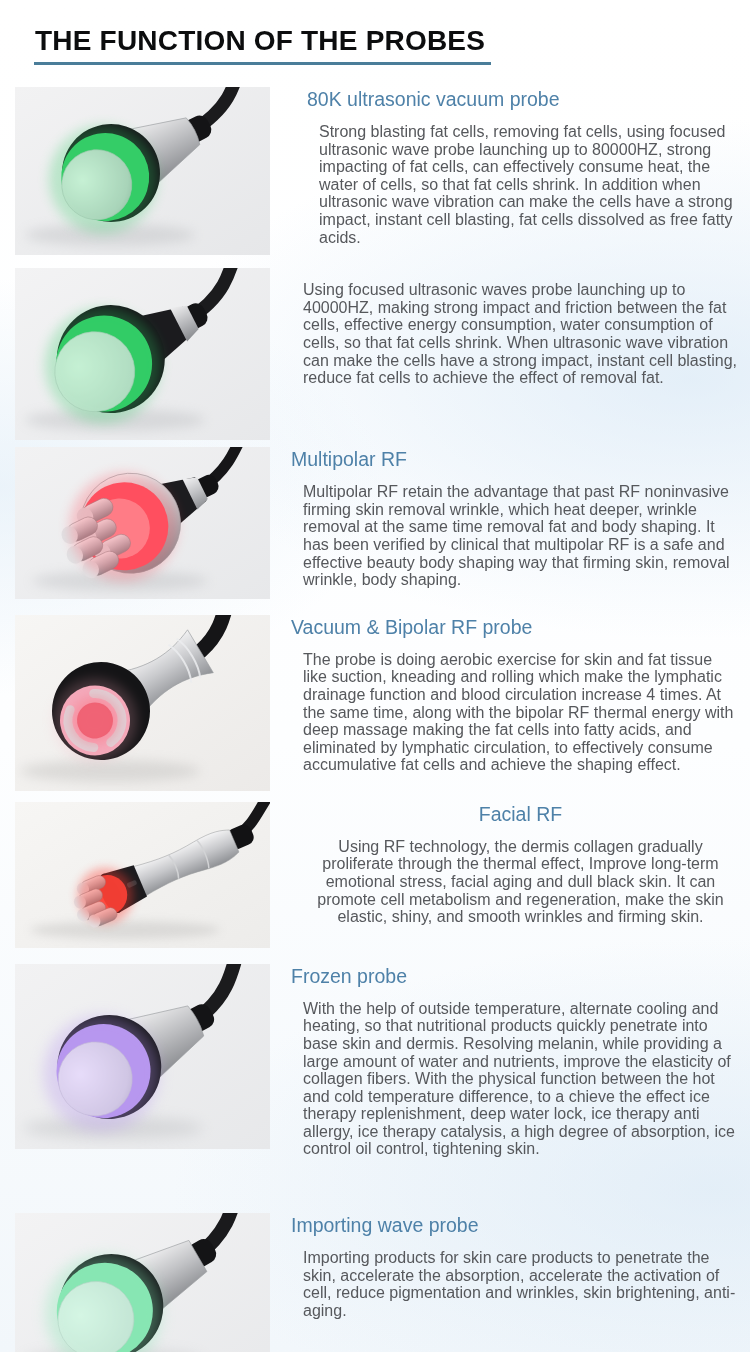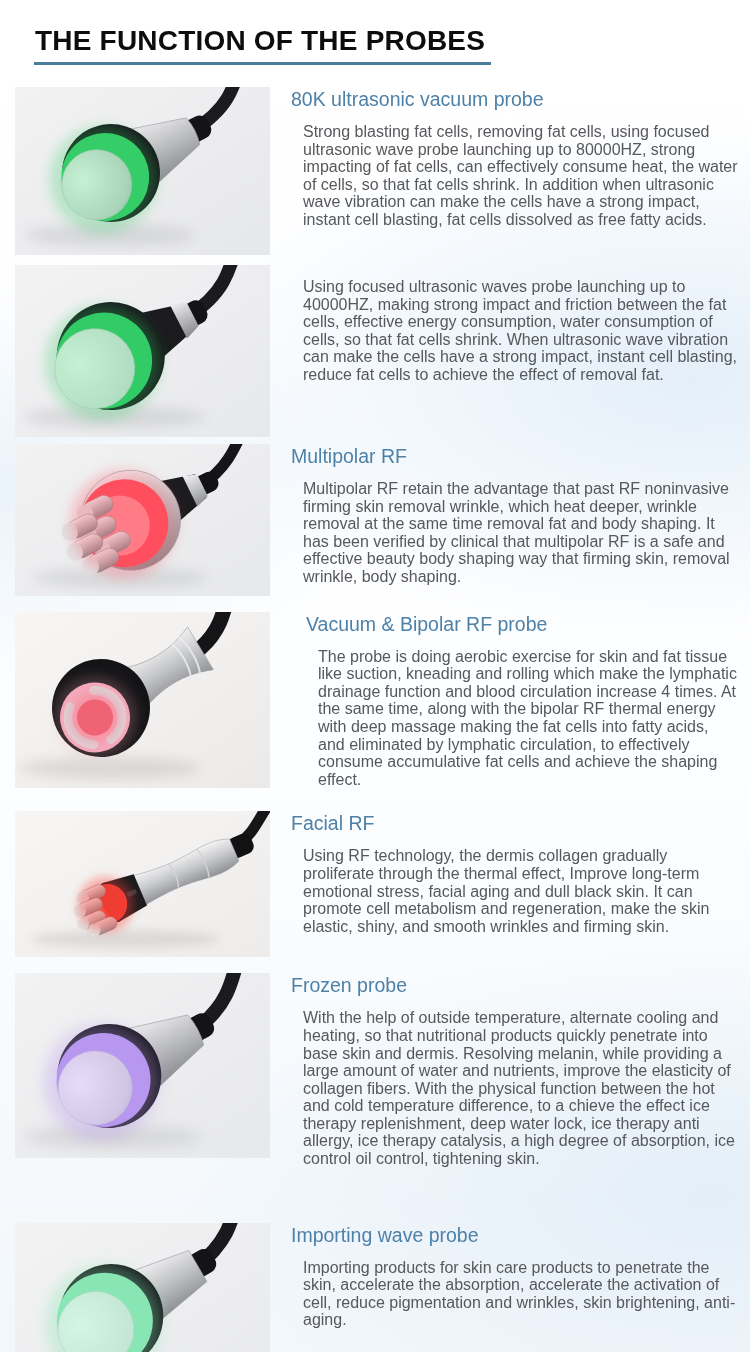--- a/index.html
+++ b/index.html
@@ -20,25 +20,25 @@
     margin:0;
     font-size:28px;
     font-weight:bold;
     letter-spacing:0.2px;
     color:#0c0d0e;
     border-bottom:3px solid var(--title-underline,#4a7d99);
     padding:0 6px 5px 1px;
   }
   .rows{margin-top:22px;}
   .row{display:flex;align-items:flex-start;margin-left:15px;}
-  .row.m1{margin-bottom:10px;}
+  .row.m1{margin-bottom:10px;gap:16px;}
   .row.m2{margin-bottom:7px;}
   .row.m3{margin-bottom:14px;}
-  .row.m4{margin-bottom:11px;gap:15px;}
-  .row.m5{margin-bottom:16px;}
+  .row.m4{margin-bottom:11px;}
+  .row.m5{margin-bottom:16px;text-align:center;}
   .row.m6{margin-bottom:43px;}
   .row.m7{margin-bottom:0;}
   .tile{flex:0 0 255px;width:255px;}
   .tile svg{display:block;}
   .text{margin-left:21px;width:464px;padding-top:1px;}
   .sec-heading{
     margin:0 0 7px 0;
     font-size:19.5px;
     font-weight:400;
     color:var(--heading-color,#4e81a8);

